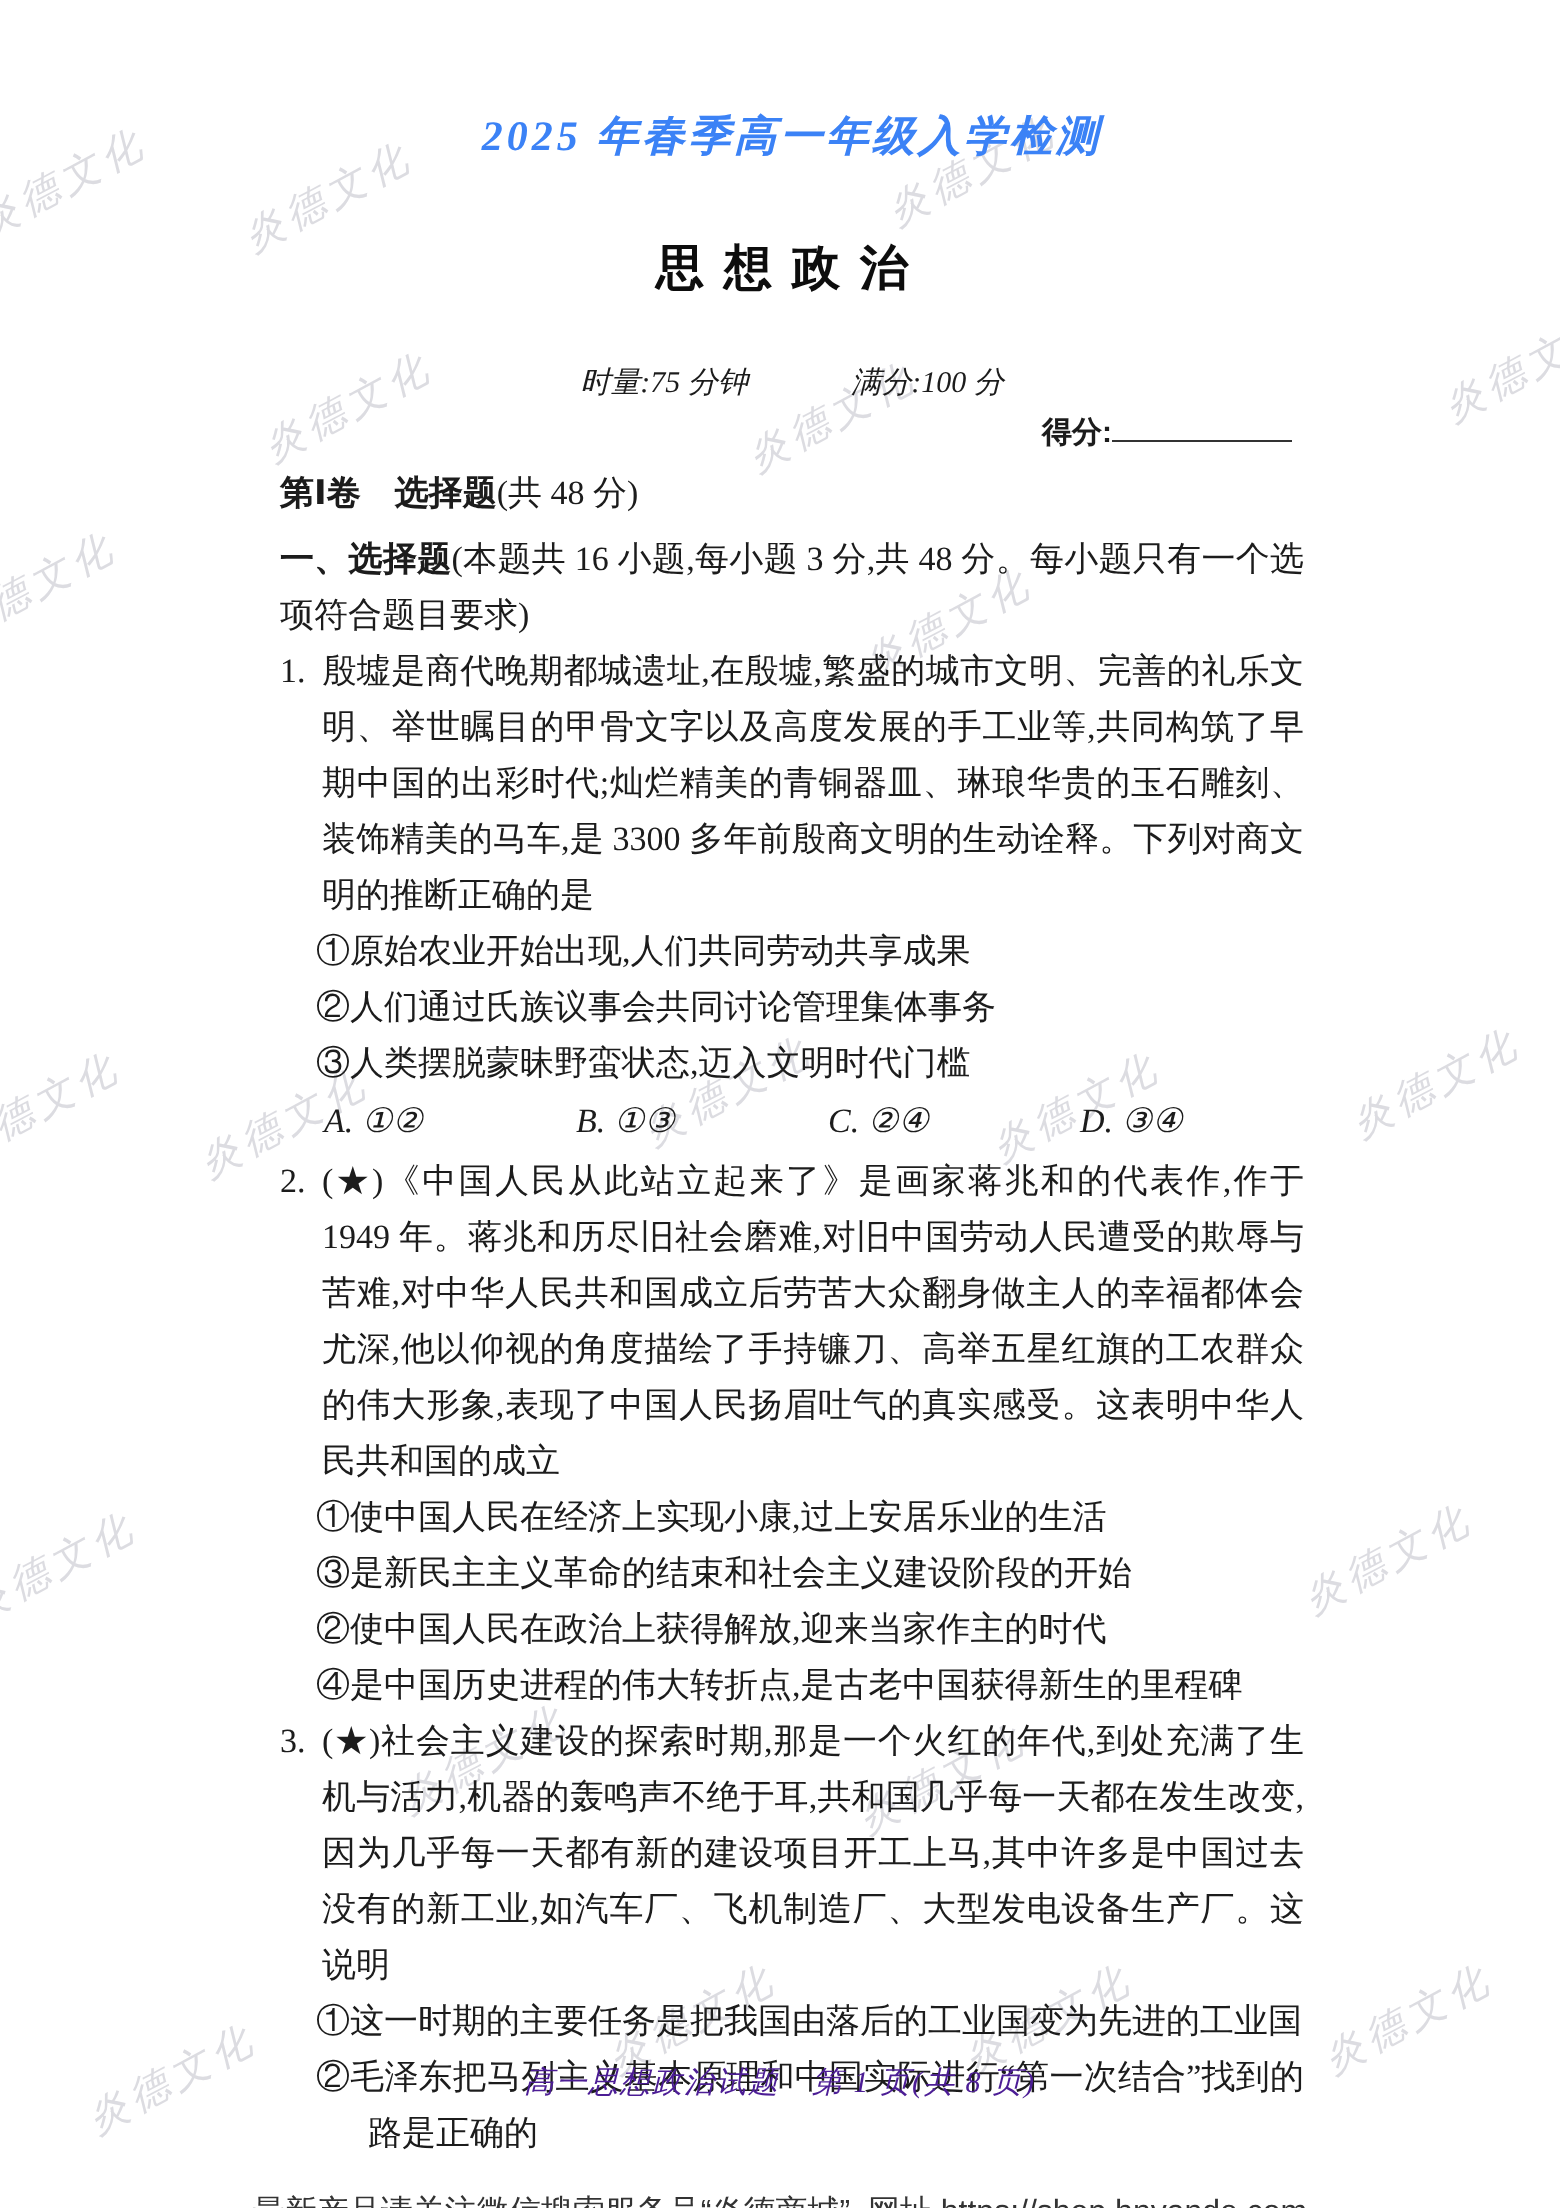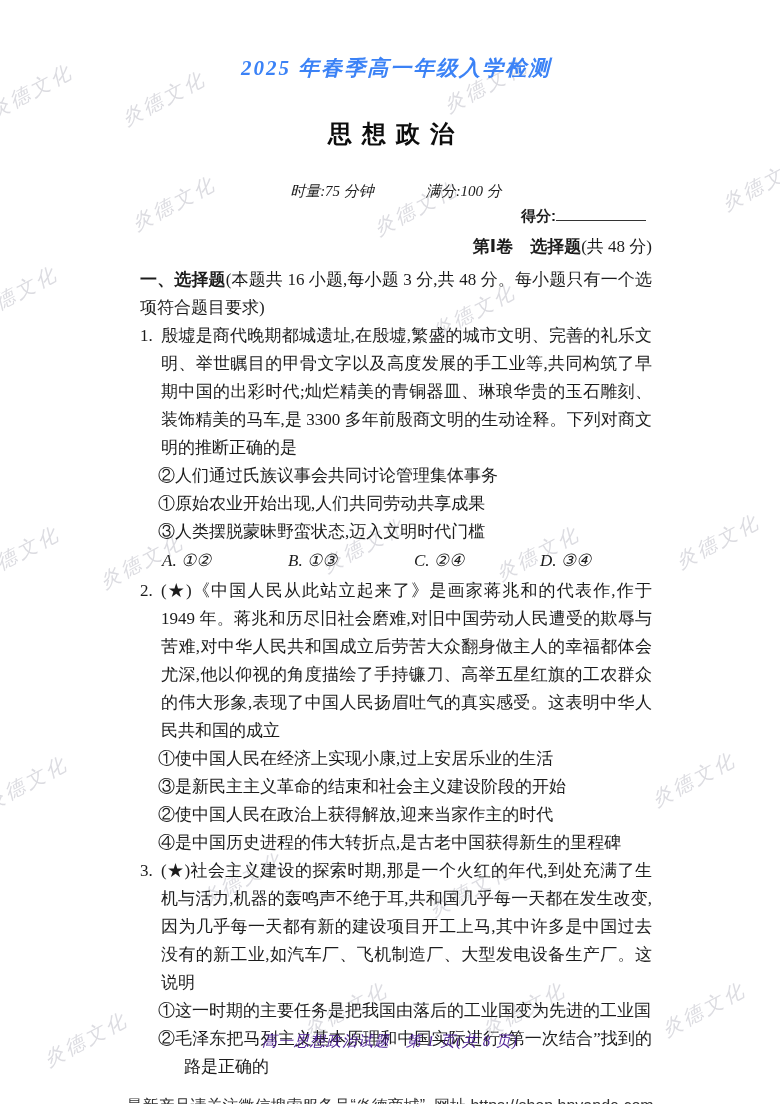--- a/index.html
+++ b/index.html
@@ -29,21 +29,21 @@
   }
   .meta-row { text-align:center; margin-top:32px; font-size:15px; font-style:italic; }
   .meta-row .meta-item + .meta-item { margin-left:48px; }
 
   .score-row {
     text-align:right; margin-top:6px; font-size:15px; font-weight:bold;
     font-family:"Liberation Sans","DejaVu Sans",sans-serif; padding-right:6px;
   }
   .score-line { display:inline-block; width:90px; height:4px; border-bottom:1.5px solid #333; }
 
-  .section-title { text-align:right; margin-top:9px; font-size:17px; }
+  .section-title { text-align:left; margin-top:9px; font-size:17px; }
   .section-title .vol {
     font-weight:bold; font-family:"Liberation Sans","DejaVu Sans",sans-serif;
   }
   .section-title .note { font-weight:normal; }
 
   .instructions { margin-top:8px; font-size:17px; line-height:28px; text-align:justify; }
   .instructions .part-title {
     font-weight:bold; font-family:"Liberation Sans","DejaVu Sans",sans-serif;
   }
   .instructions .part-note { }
@@ -110,22 +110,22 @@
   <div class="section-title">
     <span class="vol">第Ⅰ卷　选择题</span><span class="note">(共 48 分)</span>
   </div>
 
   <div class="instructions">
     <span class="part-title">一、选择题</span><span class="part-note">(本题共 16 小题,每小题 3 分,共 48 分。每小题只有一个选项符合题目要求)</span>
   </div>
 
   <div class="question">
     <div class="q-stem"><span class="q-num">1.</span><span></span><span>殷墟是商代晚期都城遗址,在殷墟,繁盛的城市文明、完善的礼乐文明、举世瞩目的甲骨文字以及高度发展的手工业等,共同构筑了早期中国的出彩时代;灿烂精美的青铜器皿、琳琅华贵的玉石雕刻、装饰精美的马车,是 3300 多年前殷商文明的生动诠释。下列对商文明的推断正确的是</span></div>
+    <div class="q-sub">①原始农业开始出现,人们共同劳动共享成果</div>
     <div class="q-sub">②人们通过氏族议事会共同讨论管理集体事务</div>
-    <div class="q-sub">①原始农业开始出现,人们共同劳动共享成果</div>
     <div class="q-sub">③人类摆脱蒙昧野蛮状态,迈入文明时代门槛</div>
     <div class="q-choices">
       <span class="choice">A. ①②</span><span class="choice">B. ①③</span><span class="choice">C. ②④</span><span class="choice">D. ③④</span>
     </div>
   </div>
 
   <div class="question">
     <div class="q-stem"><span class="q-num">2.</span><span>(★)</span><span>《中国人民从此站立起来了》是画家蒋兆和的代表作,作于 1949 年。蒋兆和历尽旧社会磨难,对旧中国劳动人民遭受的欺辱与苦难,对中华人民共和国成立后劳苦大众翻身做主人的幸福都体会尤深,他以仰视的角度描绘了手持镰刀、高举五星红旗的工农群众的伟大形象,表现了中国人民扬眉吐气的真实感受。这表明中华人民共和国的成立</span></div>
     <div class="q-sub">①使中国人民在经济上实现小康,过上安居乐业的生活</div>
     <div class="q-sub">③是新民主主义革命的结束和社会主义建设阶段的开始</div>

